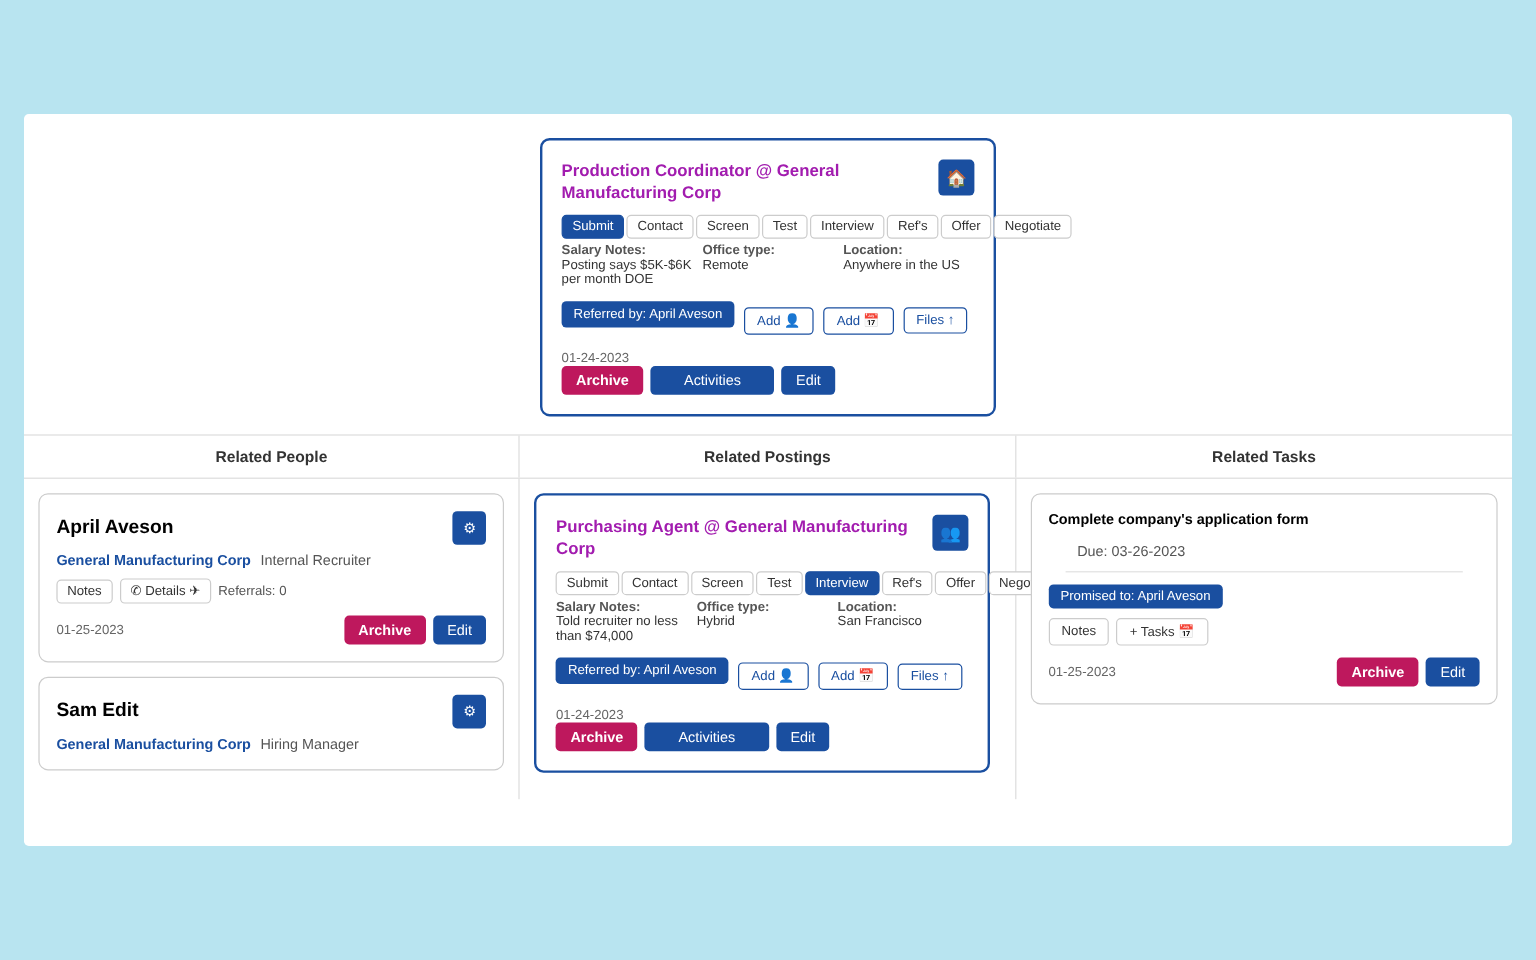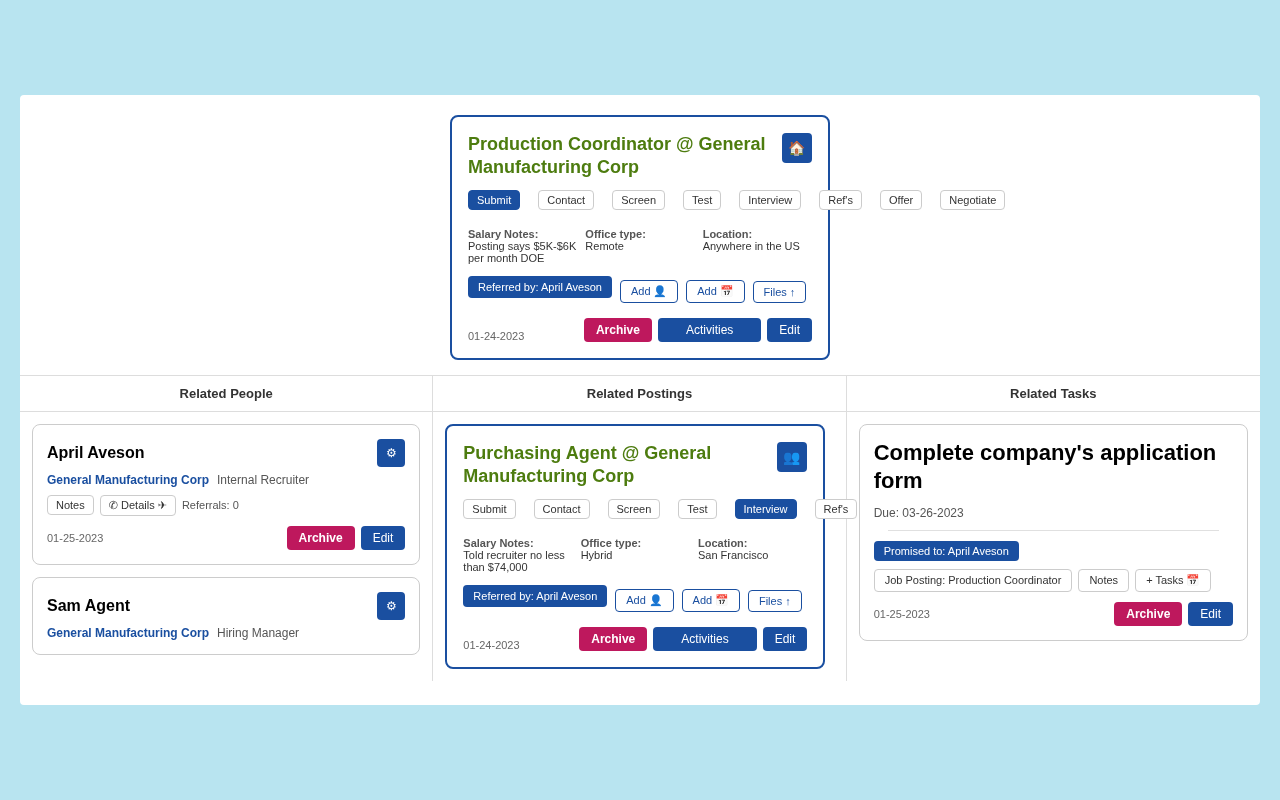--- a/index.html
+++ b/index.html
@@ -30,44 +30,44 @@
       width: 380px;
       padding: 16px;
     }
     .job-card-header {
       display: flex;
       justify-content: space-between;
       align-items: flex-start;
       margin-bottom: 10px;
     }
     .job-card-title {
-      font-size: 18px;
+      font-size: 14px;
       font-weight: 700;
-      color: #4d7c0f;
+      color: #a21caf;
       line-height: 1.3;
       max-width: 320px;
     }
     .home-icon-btn {
       background: #1a4fa0;
       border: none;
       border-radius: 4px;
       color: #fff;
       width: 30px;
       height: 30px;
       cursor: pointer;
       display: flex;
       align-items: center;
       justify-content: center;
       font-size: 14px;
       flex-shrink: 0;
     }
     .stage-tabs {
       display: flex;
-      gap: 18px;
-      margin-bottom: 18px;
+      gap: 2px;
+      margin-bottom: 4px;
       flex-wrap: nowrap;
     }
     .stage-tab {
       padding: 3px 8px;
       font-size: 11px;
       border-radius: 4px;
       border: 1px solid #ccc;
       cursor: pointer;
       background: #fff;
       color: #333;
@@ -104,21 +104,22 @@
       background: #fff;
       color: #1a4fa0;
       border-radius: 4px;
       padding: 4px 10px;
       font-size: 11px;
       cursor: pointer;
     }
     .card-footer {
       display: flex;
       justify-content: space-between;
-      align-items: flex-end;
+      align-items: flex-start;
+      flex-direction: column;
     }
     .card-date {
       font-size: 11px;
       color: #666;
     }
     .footer-btns {
       display: flex;
       gap: 6px;
     }
     .archive-btn {
@@ -253,30 +254,31 @@
       margin-top: 10px;
     }
     
     .task-card {
       background: #fff;
       border: 1px solid #ccc;
       border-radius: 8px;
       padding: 14px;
     }
     .task-title {
-      font-size: 22px;
+      font-size: 12px;
       font-weight: 700;
       color: #000;
       margin-bottom: 10px;
       line-height: 1.3;
     }
     .task-due {
       font-size: 12px;
       color: #555;
       margin-bottom: 10px;
+      margin-left: 24px;
     }
     .task-tags {
       display: flex;
       gap: 6px;
       flex-wrap: wrap;
       margin-bottom: 8px;
     }
     .task-tag-blue {
       background: #1a4fa0;
       color: #fff;
@@ -387,21 +389,21 @@
           <span class="card-date">01-25-2023</span>
           <div class="footer-btns">
             <button class="archive-btn">Archive</button>
             <button class="edit-btn">Edit</button>
           </div>
         </div>
       </div>
 
       <div class="person-card">
         <div class="person-card-header">
-          <div class="person-name">Sam Agent</div>
+          <div class="person-name">Sam Edit</div>
           <button class="org-icon-btn">⚙</button>
         </div>
         <div style="display:flex; align-items:center;">
           <span class="person-company">General Manufacturing Corp</span>
           <span class="person-role">Hiring Manager</span>
         </div>
       </div>
 
     </div>
 
@@ -454,21 +456,20 @@
 
     <div class="cards-column">
       <div class="task-card">
         <div class="task-title">Complete company's application form</div>
         <div class="task-due">Due: 03-26-2023</div>
         <hr class="separator">
         <div class="task-tags" style="margin-top:10px;">
           <button class="task-tag-blue">Promised to: April Aveson</button>
         </div>
         <div class="task-tags">
-          <button class="task-tag-outline">Job Posting: Production Coordinator</button>
           <button class="task-tag-outline">Notes</button>
           <button class="task-tag-outline">+ Tasks 📅</button>
         </div>
         <div class="task-footer">
           <span class="card-date">01-25-2023</span>
           <div class="footer-btns">
             <button class="archive-btn">Archive</button>
             <button class="edit-btn">Edit</button>
           </div>
         </div>

